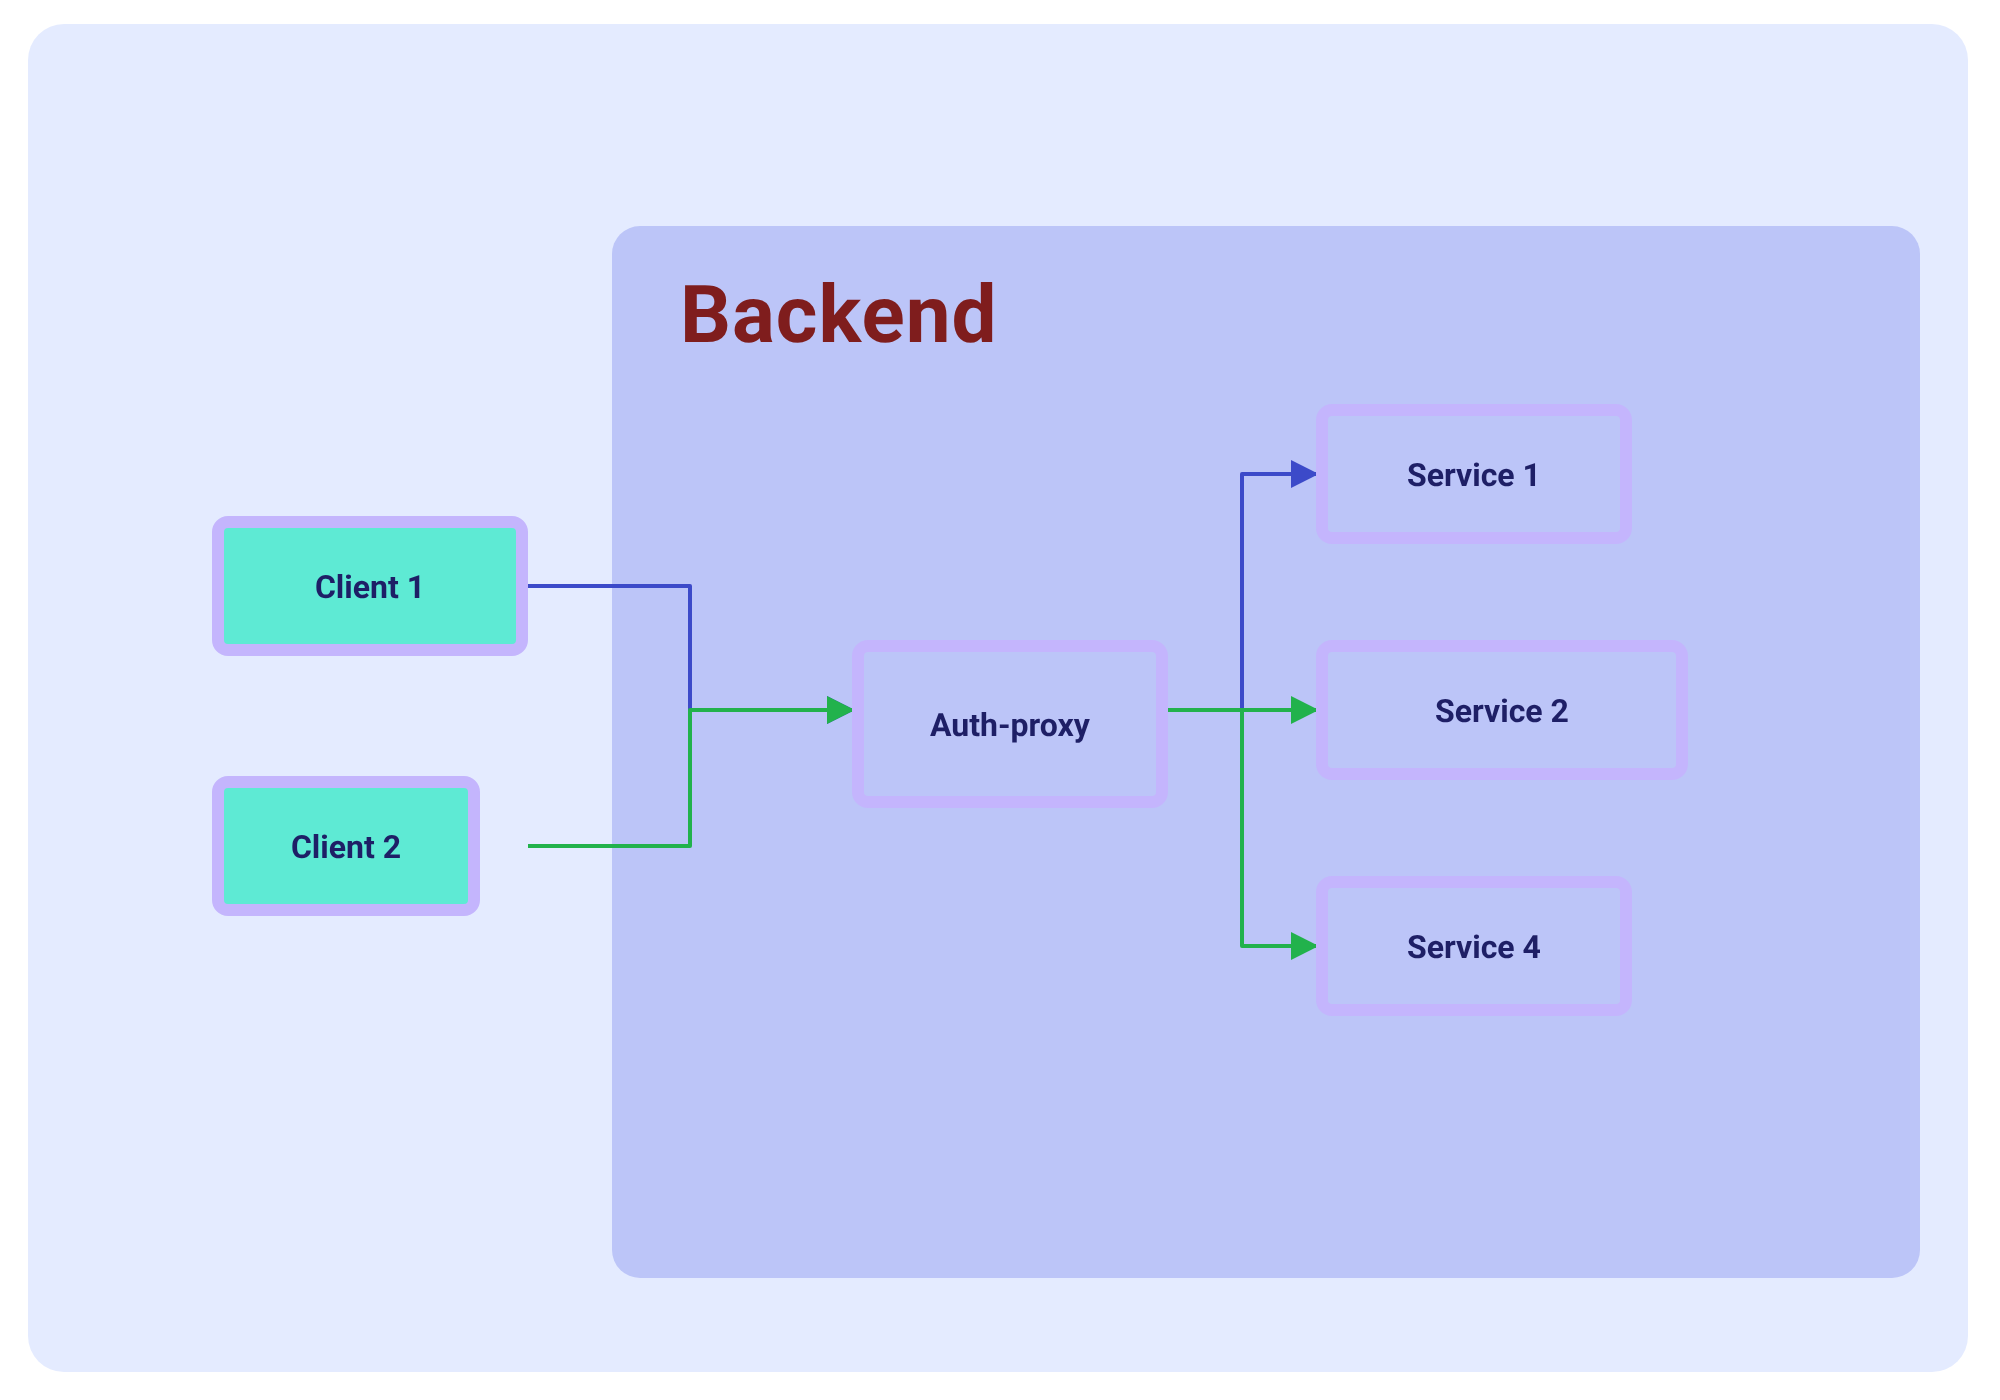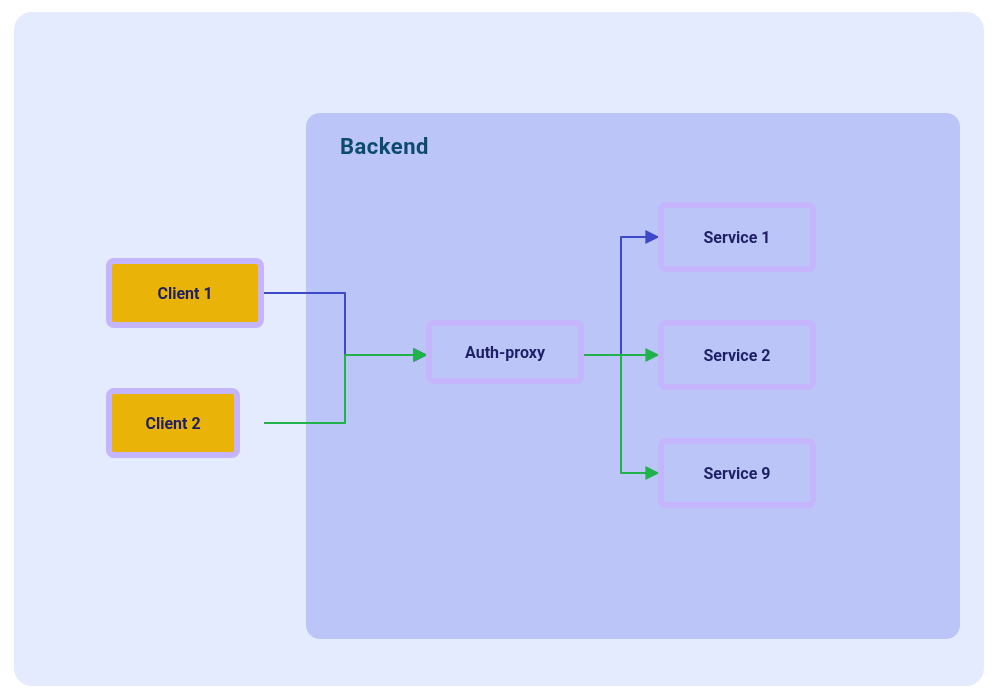--- a/index.html
+++ b/index.html
@@ -24,40 +24,40 @@
     background: #e4ebff;
     border-radius: 18px;
   }
   .backend-panel {
     position: absolute;
     background: #bcc5f8;
     border-radius: 14px;
   }
   .backend-title {
     position: absolute;
-    font-size: 22px;
+    font-size: 40px;
     font-weight: 700;
-    color: #0c4a6e;
+    color: #7f1d1d;
     letter-spacing: 0.5px;
   }
   .node {
     position: absolute;
     border: 6px solid #c4b5fd;
     border-radius: 8px;
     background: transparent;
     display: flex;
     align-items: center;
     justify-content: center;
     font-size: 16px;
     font-weight: 700;
     color: #1e1f66;
     box-sizing: border-box;
   }
   .node.client {
-    background: #eab308;
+    background: #5eead4;
   }
   svg.wires {
     position: absolute;
     left: 0;
     top: 0;
     width: 1000px;
     height: 700px;
     pointer-events: none;
   }
 </style>
@@ -85,25 +85,25 @@
       <path d="M 584 355 L 621 355 L 621 355 L 658 355" fill="none" stroke="#22b24c" stroke-width="2" stroke-linejoin="round" marker-end="url(#arrow-green)"></path>
       <path d="M 584 355 L 621 355 L 621 473 L 658 473" fill="none" stroke="#22b24c" stroke-width="2" stroke-linejoin="round" marker-end="url(#arrow-green)"></path>
     </svg>
 
   <div class="node client" id="node-client1" style="left: 106px; top: 258px; width: 158px; height: 70px;">
     <span>Client 1</span>
   </div>
   <div class="node client" id="node-client2" style="left: 106px; top: 388px; width: 134px; height: 70px;">
     <span>Client 2</span>
   </div>
-  <div class="node" id="node-auth" style="left: 426px; top: 320px; width: 158px; height: 64px;">
+  <div class="node" id="node-auth" style="left: 426px; top: 320px; width: 158px; height: 84px;">
     <span>Auth-proxy</span>
   </div>
   <div class="node" id="node-service1" style="left: 658px; top: 202px; width: 158px; height: 70px;">
     <span>Service 1</span>
   </div>
-  <div class="node" id="node-service2" style="left: 658px; top: 320px; width: 158px; height: 70px;">
+  <div class="node" id="node-service2" style="left: 658px; top: 320px; width: 186px; height: 70px;">
     <span>Service 2</span>
   </div>
   <div class="node" id="node-service3" style="left: 658px; top: 438px; width: 158px; height: 70px;">
-    <span>Service 9</span>
+    <span>Service 4</span>
   </div>
 </div>
 
 </body></html>

